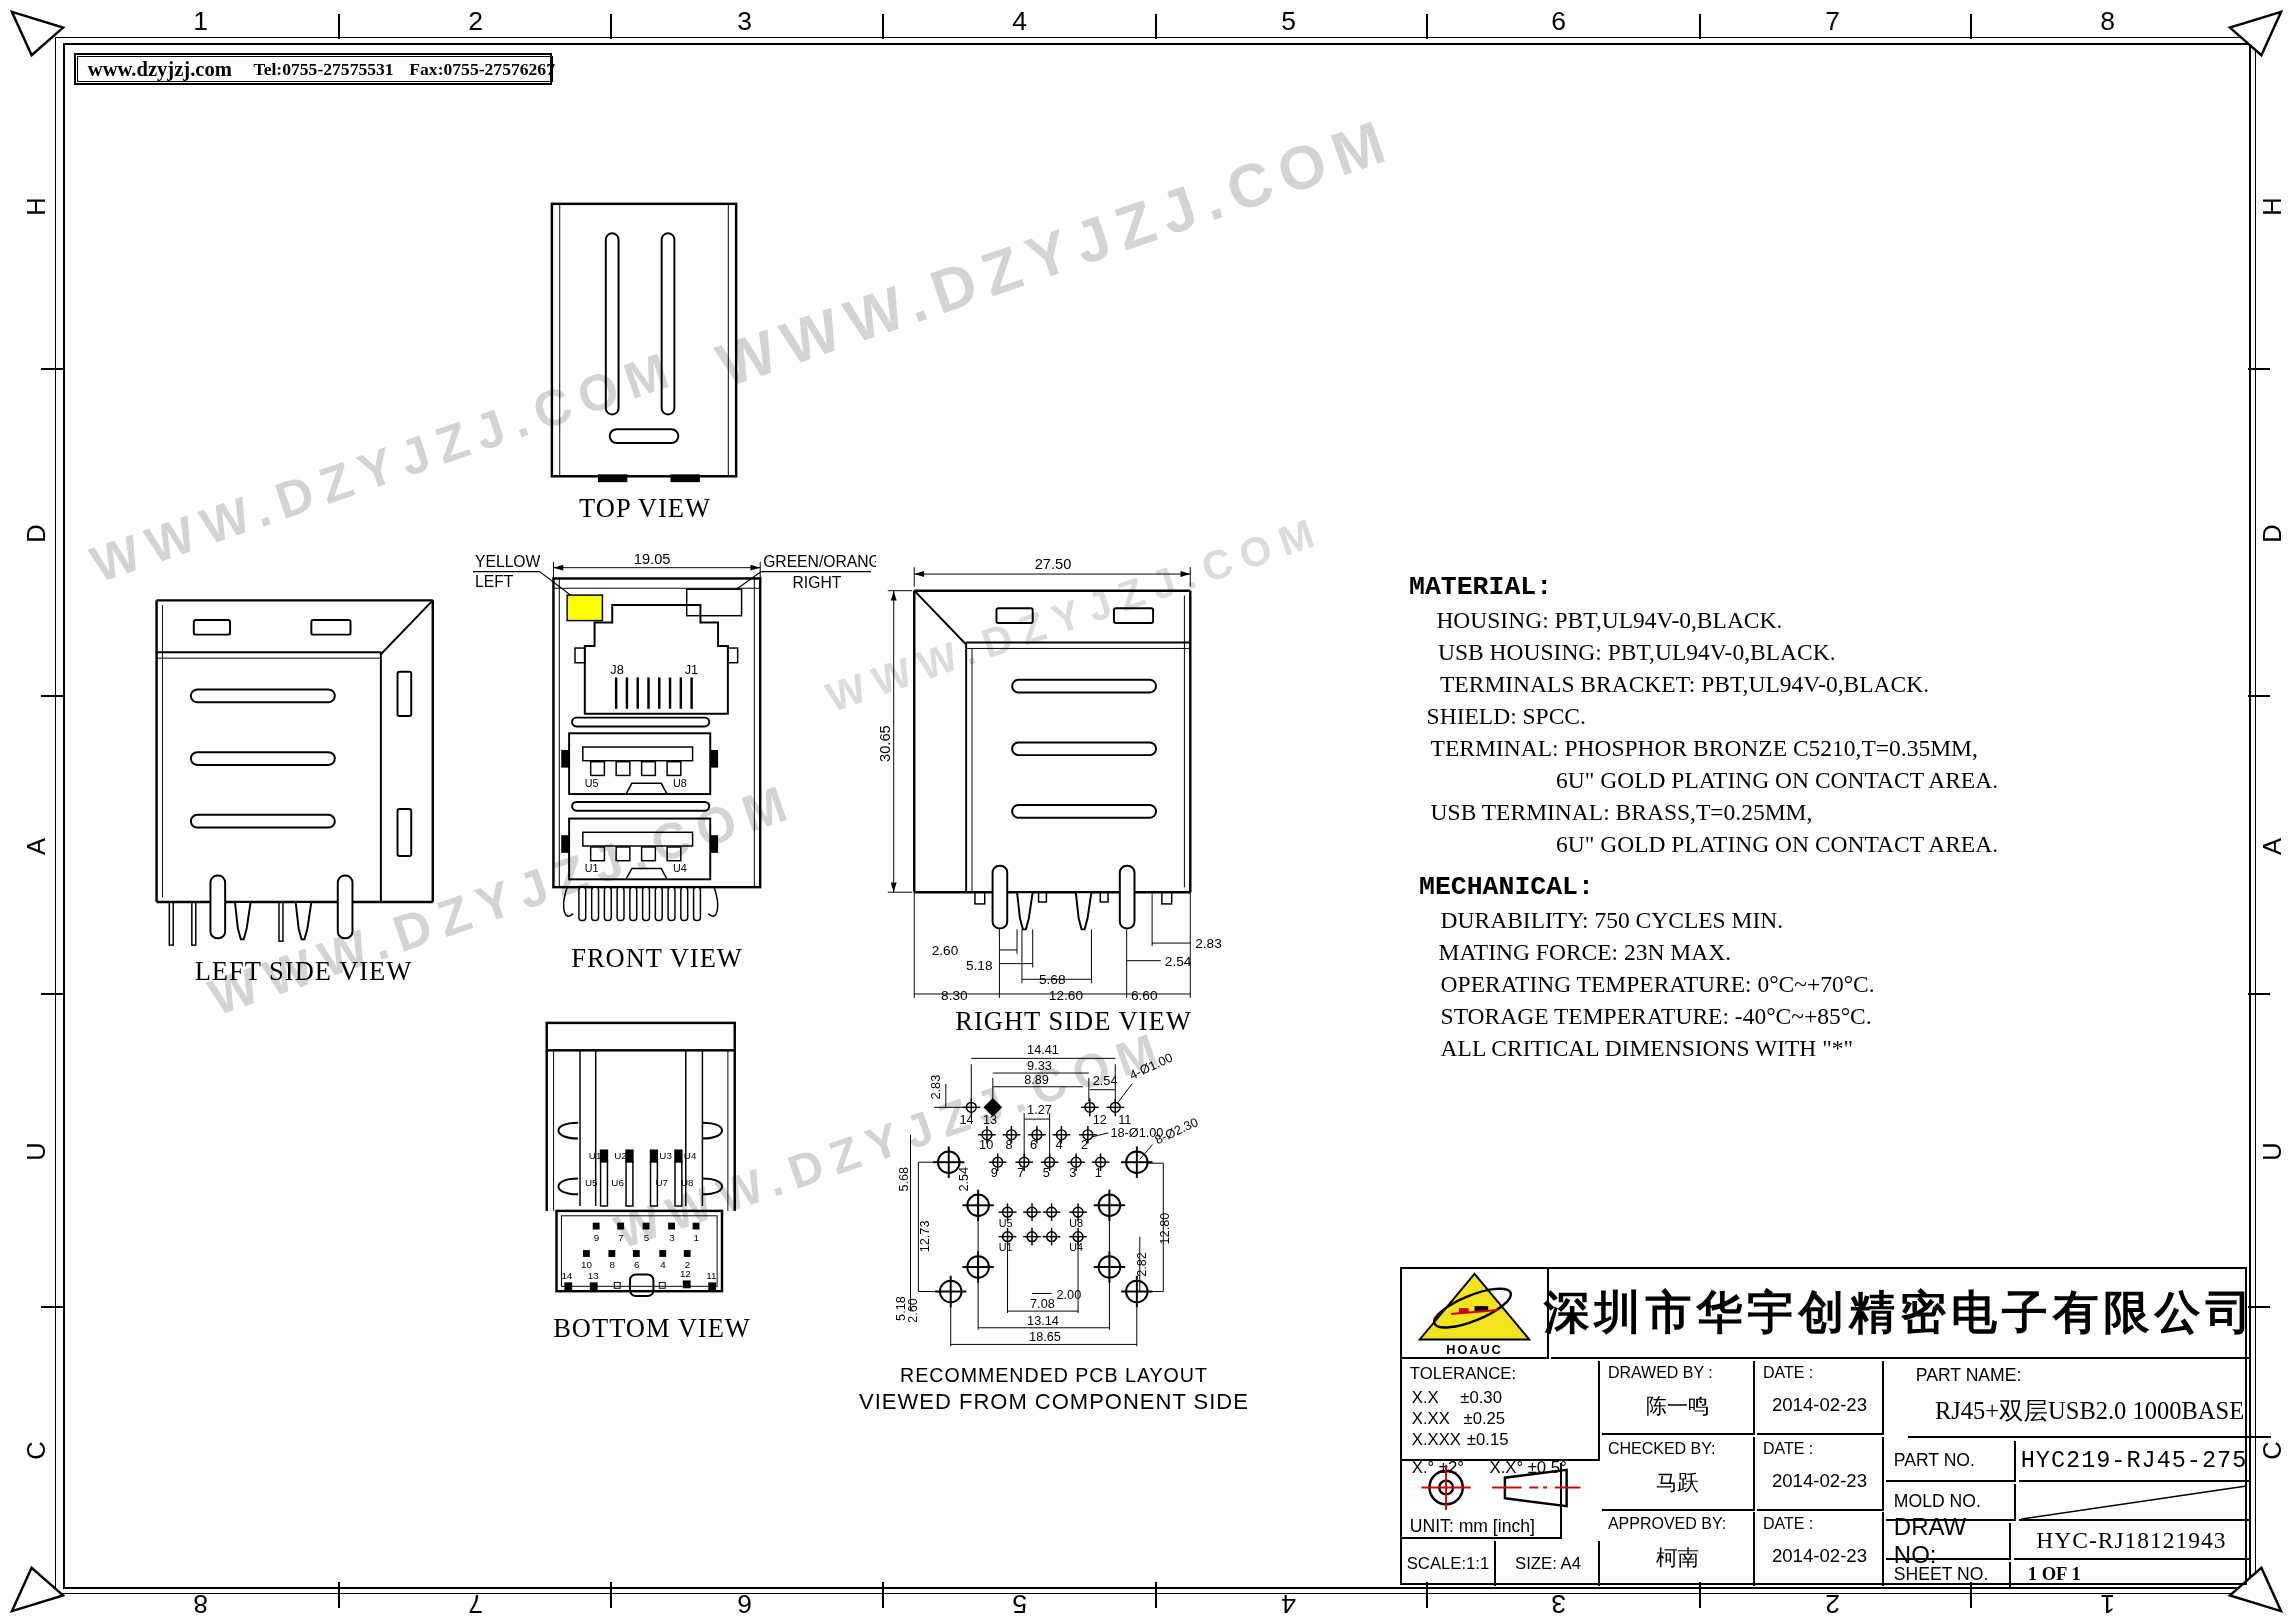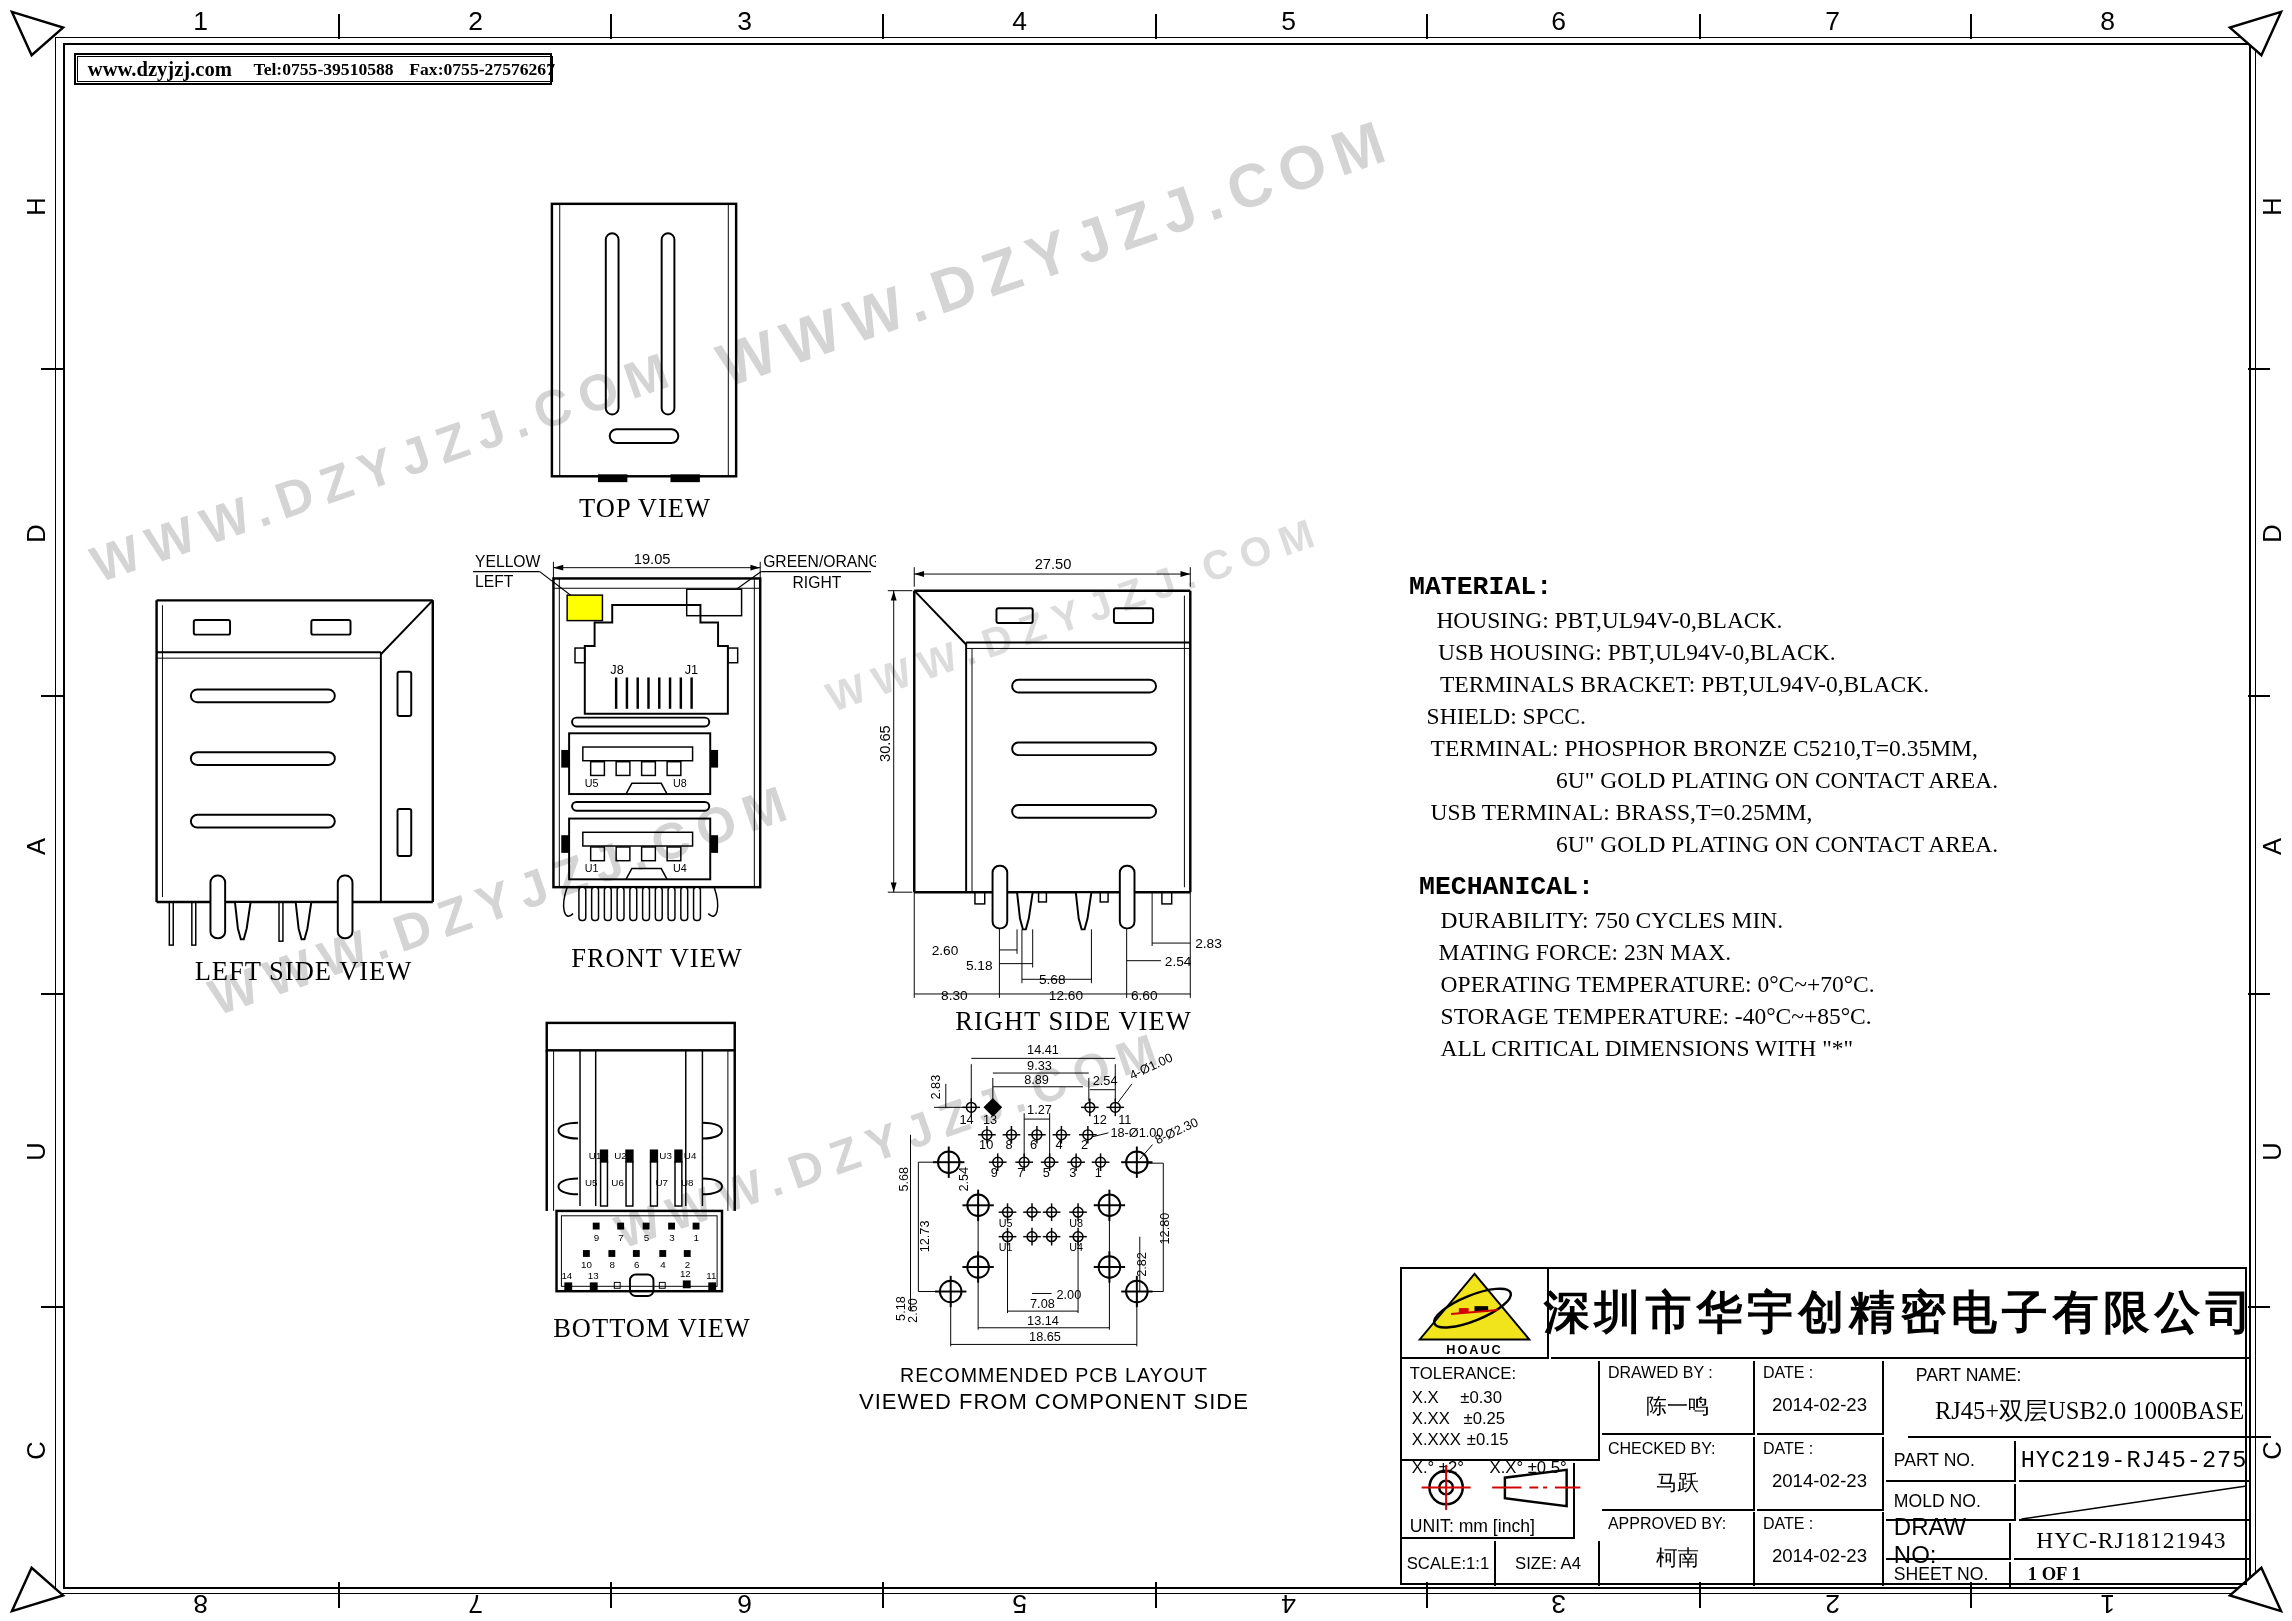--- a/index.html
+++ b/index.html
@@ -101,21 +101,21 @@
   <div class="tickh" style="left:41px;top:993px;"></div>
   <div class="tickh" style="left:41px;top:1306px;"></div>
   <div class="tickh" style="left:2248px;top:368px;"></div>
   <div class="tickh" style="left:2248px;top:695px;"></div>
   <div class="tickh" style="left:2248px;top:993px;"></div>
   <div class="tickh" style="left:2248px;top:1306px;"></div>
 
   <div class="hdr">
     <div class="hdr-in">
       <span style="font-size:20.6px;padding-left:9.8px;">www.dzyjzj.com</span>
-      <span style="font-size:17.6px;padding-left:21.6px;">Tel:0755-39510588</span>
+      <span style="font-size:17.6px;padding-left:21.6px;">Tel:0755-27575531</span>
       <span style="font-size:17.6px;padding-left:15.7px;">Fax:0755-27576267</span>
     </div>
   </div>
 
   <svg class="abs" style="left:547px;top:196px;" width="196" height="294" viewBox="0 0 200 300" fill="none" stroke="#000">
     <rect x="5" y="8" width="188" height="278" stroke-width="2.5"></rect>
     <line x1="13" y1="8" x2="13" y2="286" stroke-width="1"></line>
     <line x1="185" y1="8" x2="185" y2="286" stroke-width="1"></line>
     <rect x="60" y="38" width="13" height="185" rx="6.5" stroke-width="2"></rect>
     <rect x="117" y="38" width="13" height="185" rx="6.5" stroke-width="2"></rect>
@@ -654,21 +654,21 @@
       <span style="font-family:'Liberation Serif',serif;font-weight:bold;font-size:46px;letter-spacing:4.9px;white-space:nowrap;">深圳市华宇创精密电子有限公司</span>
     </div>
 
     <div class="tb" style="left:0;top:92px;width:198px;height:100px;border-right:2px solid #000;border-bottom:2px solid #000;font-size:16.7px;">
       <div style="padding:2.9px 0 0 7.8px;">TOLERANCE:</div>
       <div style="padding:3.9px 0 0 9.8px;"><span>X.X</span><span style="padding-left:21.6px;">±0.30</span></div>
       <div style="padding:1px 0 0 9.8px;"><span>X.XX</span><span style="padding-left:13.7px;">±0.25</span></div>
       <div style="padding:1px 0 0 9.8px;"><span>X.XXX</span><span style="padding-left:5.9px;">±0.15</span></div>
       <div style="padding:7.8px 0 0 9.8px;"><span>X.°  ±2°</span><span style="padding-left:25.5px;">X.X°  ±0.5°</span></div>
     </div>
-    <div class="tb" style="left:0;top:194px;width:173px;height:76px;border-right:2px solid #000;border-bottom:2px solid #000;">
+    <div class="tb" style="left:0;top:194px;width:160px;height:76px;border-right:2px solid #000;border-bottom:2px solid #000;">
       <svg width="196" height="49" viewBox="0 0 200 50">
         <circle cx="45" cy="25" r="17" fill="none" stroke="#000" stroke-width="2.5"></circle>
         <circle cx="45" cy="25" r="7" fill="none" stroke="#000" stroke-width="2.5"></circle>
         <line x1="20" y1="25" x2="70" y2="25" stroke="#d40000" stroke-width="2"></line>
         <line x1="45" y1="2" x2="45" y2="48" stroke="#d40000" stroke-width="2"></line>
         <polygon points="105,15 105,36 168,44 168,7" fill="none" stroke="#000" stroke-width="2.5"></polygon>
         <line x1="92" y1="25" x2="122" y2="25" stroke="#d40000" stroke-width="2"></line>
         <line x1="130" y1="25" x2="148" y2="25" stroke="#d40000" stroke-width="2" stroke-dasharray="9,5"></line>
         <line x1="156" y1="25" x2="182" y2="25" stroke="#d40000" stroke-width="2"></line>
       </svg>

